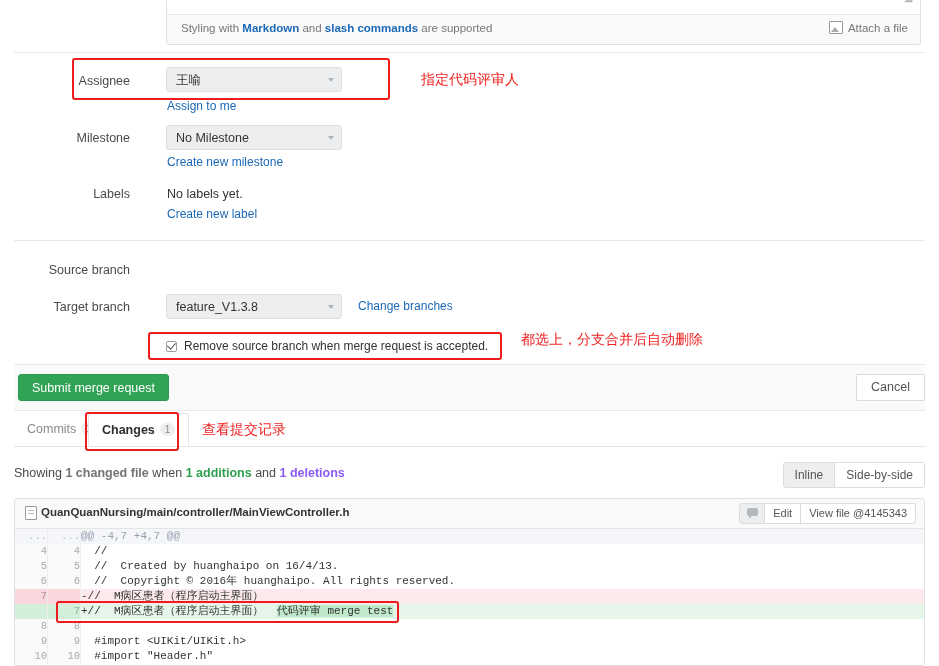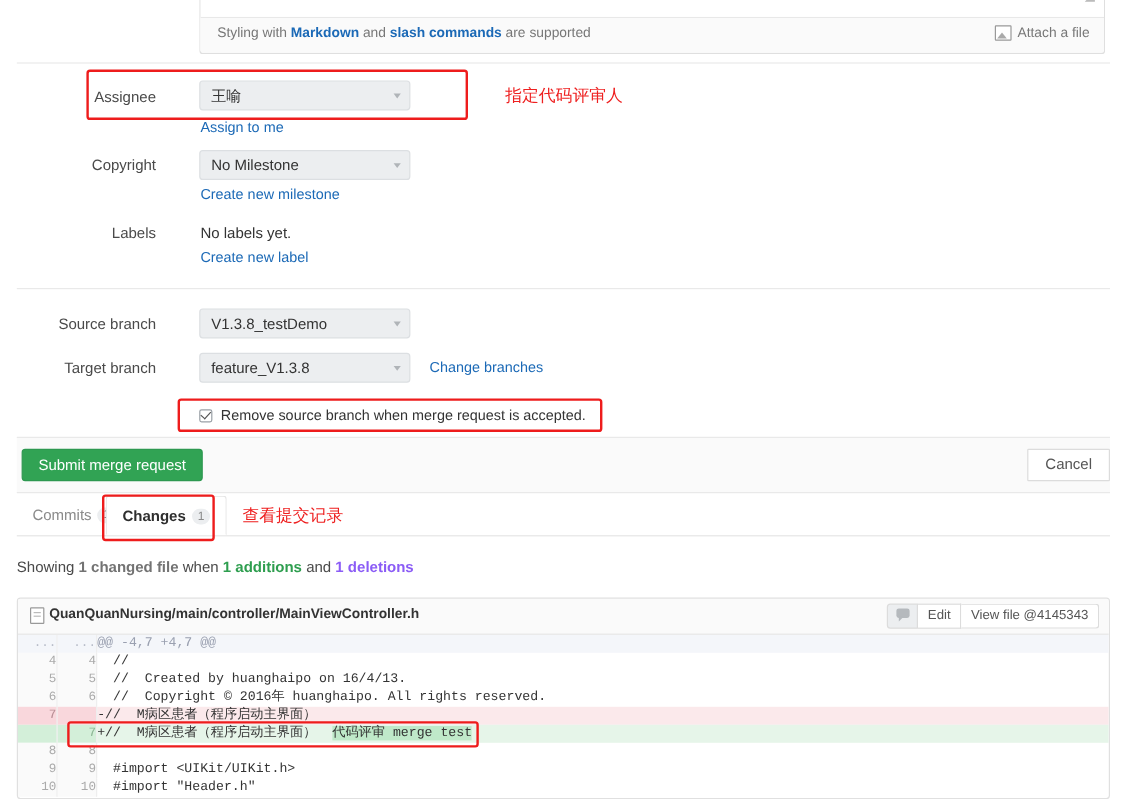--- a/index.html
+++ b/index.html
@@ -156,38 +156,34 @@
 
   <div class="hr" style="top:52px;"></div>
 
   <div class="f-label" style="left:0px;top:74px;">Assignee</div>
   <div class="sel" style="left:166px;top:67px;">
     <span>王喻</span>
     <span class="caret"></span>
   </div>
   <a class="blue-link" href="#" style="left:167px;top:99px;">Assign to me</a>
 
-  <div class="f-label" style="left:0px;top:131px;">Copyright</div>
+  <div class="f-label" style="left:0px;top:131px;">Milestone</div>
   <div class="sel" style="left:166px;top:125px;">
     <span>No Milestone</span>
     <span class="caret"></span>
   </div>
   <a class="blue-link" href="#" style="left:167px;top:155px;">Create new milestone</a>
 
   <div class="f-label" style="left:0px;top:187px;">Labels</div>
   <div class="plain-val" style="left:167px;top:187px;">No labels yet.</div>
   <a class="blue-link" href="#" style="left:167px;top:207px;">Create new label</a>
 
   <div class="hr" style="top:240px;"></div>
 
   <div class="f-label" style="left:0px;top:263px;">Source branch</div>
-  <div class="sel" style="left:166px;top:257px;">
-    <span>V1.3.8_testDemo</span>
-    <span class="caret"></span>
-  </div>
 
   <div class="f-label" style="left:0px;top:300px;">Target branch</div>
   <div class="sel" style="left:166px;top:294px;">
     <span>feature_V1.3.8</span>
     <span class="caret"></span>
   </div>
   <a class="blue-link" href="#" style="left:358px;top:299px;">Change branches</a>
 
   <div class="cb-row">
     <span class="cb"></span>
@@ -209,20 +205,24 @@
 
   <div class="showing">
     <span>Showing</span>
     <b class="c-blue">1 changed file</b>
     <span>when</span>
     <b class="c-green">1 additions</b>
     <span>and</span>
     <b class="c-red">1 deletions</b>
   </div>
 
+  <div class="viewtog">
+    <div class="sel-on">Inline</div>
+    <div>Side-by-side</div>
+  </div>
 
   <div class="filebox">
     <div class="filehead">
       <span class="fileicon"></span>
       <span class="fname">QuanQuanNursing/main/controller/MainViewController.h</span>
       <div class="fh-btns">
         <div class="b first"><span class="bubble"></span></div>
         <div class="b mid">Edit</div>
         <div class="b last">View file @4145343</div>
       </div>
@@ -275,19 +275,20 @@
             <td class="code">  #import "Header.h"</td>
           </tr>
         </tbody>
     </table>
   </div>
 
   <div class="redbox" style="left:72px;top:58px;width:318px;height:42px;"></div>
   <div class="redtext" style="left:421px;top:71px;">指定代码评审人</div>
 
   <div class="redbox" style="left:148px;top:332px;width:354px;height:28px;"></div>
+  <div class="redtext" style="left:521px;top:331px;">都选上，分支合并后自动删除</div>
 
   <div class="redbox" style="left:85px;top:412px;width:94px;height:39px;"></div>
   <div class="redtext" style="left:174px;top:421px;margin-left:28px;">查看提交记录</div>
 
   <div class="redbox" style="left:56px;top:601px;width:343px;height:22px;"></div>
 
 </div>
 
 </body></html>

